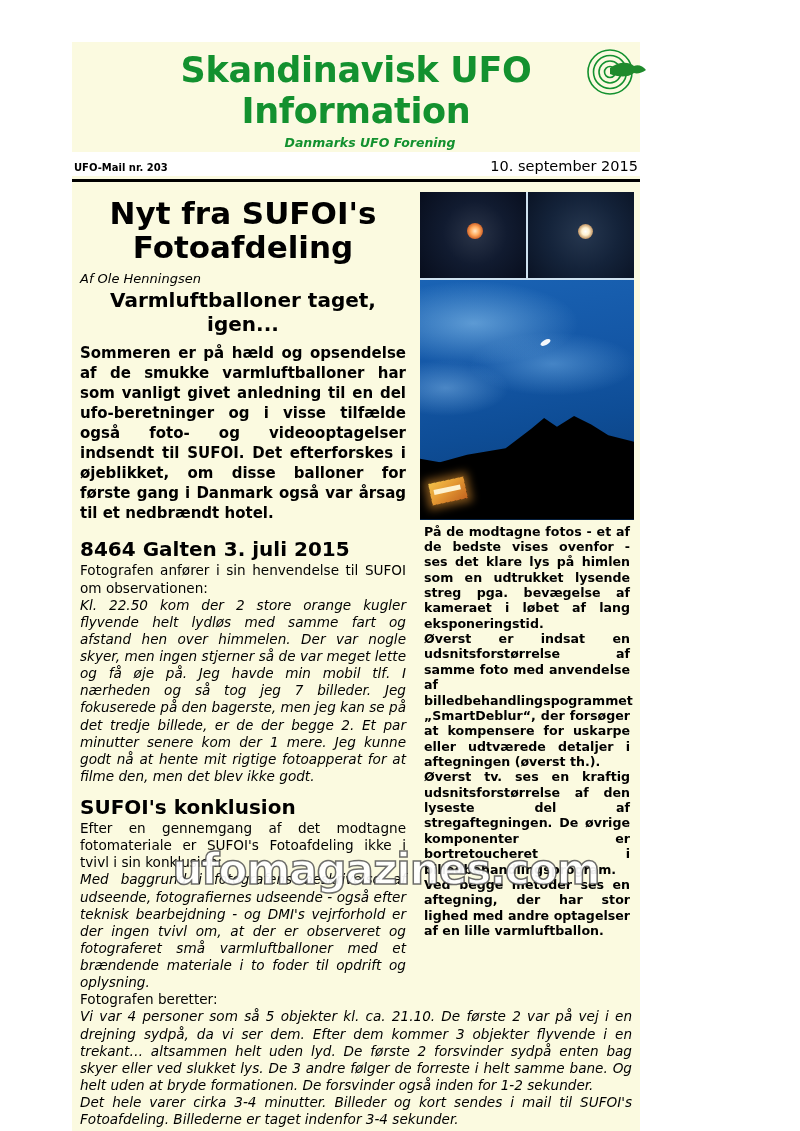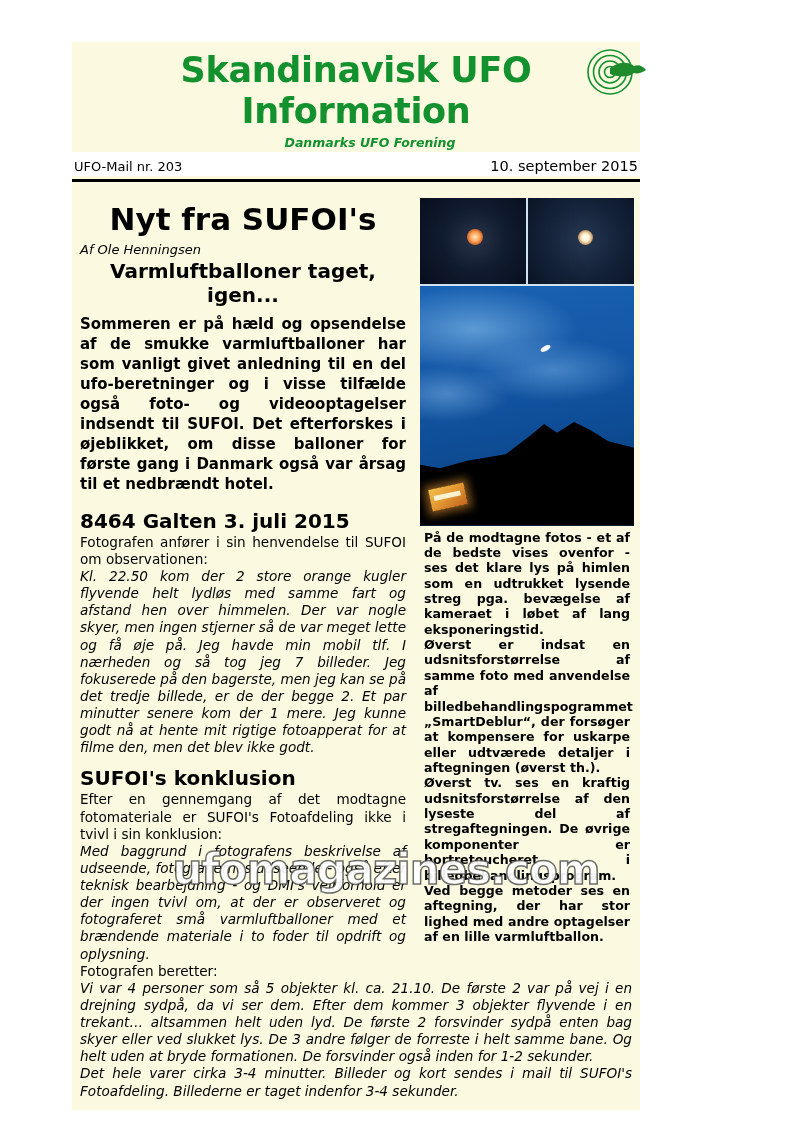--- a/index.html
+++ b/index.html
@@ -55,39 +55,39 @@
 
   
   .issueline {
     display: flex;
     justify-content: space-between;
     align-items: baseline;
     padding: 6px 2px 2px 2px;
     background: #ffffff;
   }
   .issue-left {
-    font-size: 13px;
-    font-weight: normal;
+    font-size: 10px;
+    font-weight: bold;
     color: #000;
   }
   .issue-right {
     font-size: 14.5px;
     color: #000;
   }
   .rule {
     height: 3px;
     background: #000000;
     margin: 3px 0 0 0;
   }
 
   
   .cols {
     display: flex;
     align-items: flex-start;
-    padding-top: 12px;
+    padding-top: 6px;
   }
   .col-left {
     width: 430px;
     padding: 0 8px 0 8px;
     box-sizing: border-box;
   }
   .col-right {
     width: 226px;
     padding: 0 6px 0 6px;
     box-sizing: border-box;
@@ -272,20 +272,21 @@
       <div class="issue-right">10. september 2015</div>
     </div>
     <div class="rule"></div>
 
     <div class="cols">
 
       <div class="col-left">
 
         <div class="headline">
           <div>Nyt fra SUFOI's</div>
+          <div>Fotoafdeling</div>
         </div>
 
         <div class="byline">Af Ole Henningsen</div>
 
         <div class="subhead">
           <div>Varmluftballoner taget,</div>
           <div>igen...</div>
         </div>
 
         <div class="lead">Sommeren er på hæld og opsendelse af de smukke varmluftballoner har som vanligt givet anledning til en del ufo-beretninger og i visse tilfælde også foto- og videooptagelser indsendt til SUFOI. Det efterforskes i øjeblikket, om disse balloner for første gang i Danmark også var årsag til et nedbrændt hotel.</div>

